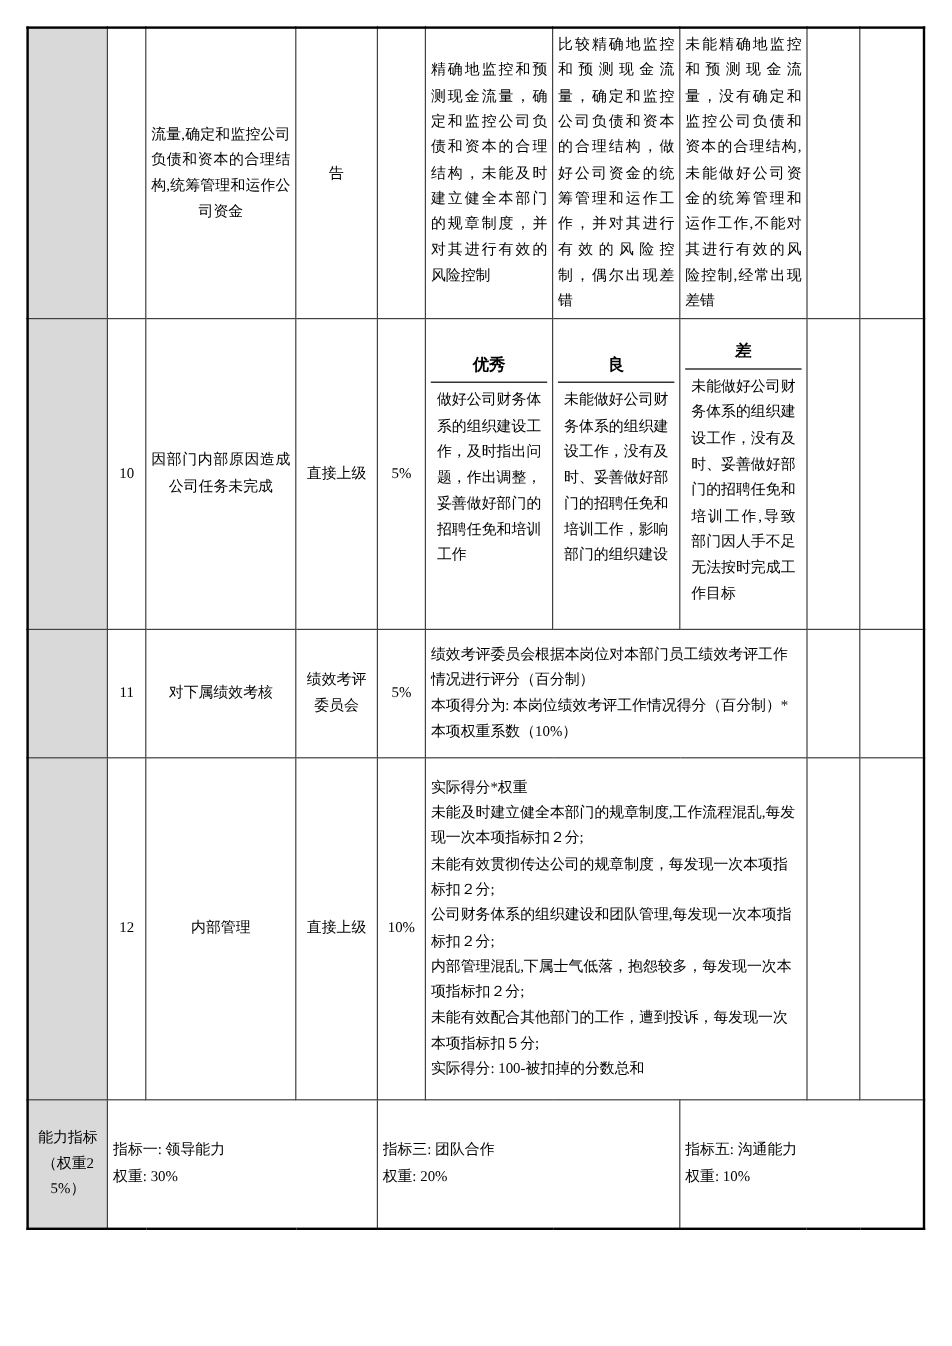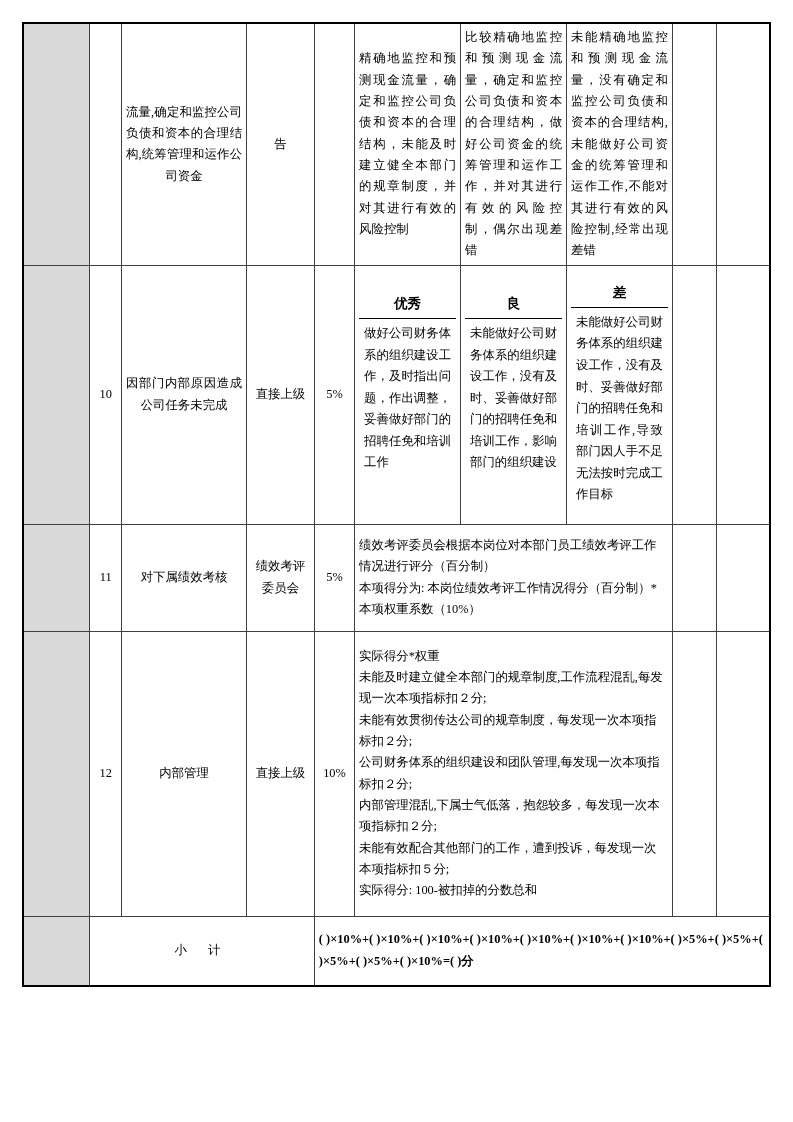--- a/index.html
+++ b/index.html
@@ -207,21 +207,31 @@
         <div>未能有效贯彻传达公司的规章制度，每发现一次本项指标扣２分;</div>
         <div>公司财务体系的组织建设和团队管理,每发现一次本项指标扣２分;</div>
         <div>内部管理混乱,下属士气低落，抱怨较多，每发现一次本项指标扣２分;</div>
         <div>未能有效配合其他部门的工作，遭到投诉，每发现一次本项指标扣５分;</div>
         <div>实际得分: 100-被扣掉的分数总和</div>
       </td>
       <td></td>
       <td></td>
     </tr>
 
-    <tr>
-      <td class="gray"></td>
-      <td class="subtotal-label tall-5" colspan="3">小   计</td>
-      <td class="subtotal-formula" colspan="6">(     )×10%+(     )×10%+(     )×10%+(     )×10%+(     )×10%+(     )×10%+(     )×10%+(     )×5%+(     )×5%+(     )×5%+(     )×5%+(     )×10%=(        )分</td>
-    </tr>
-
+
+    <tr>
+      <td class="gray cap-label tall-6">能力指标（权重25%）</td>
+      <td class="cap-cell" colspan="3">
+        <div>指标一: 领导能力</div>
+        <div>权重: 30%</div>
+      </td>
+      <td class="cap-cell" colspan="3">
+        <div>指标三: 团队合作</div>
+        <div>权重: 20%</div>
+      </td>
+      <td class="cap-cell" colspan="3">
+        <div>指标五: 沟通能力</div>
+        <div>权重: 10%</div>
+      </td>
+    </tr>
   </tbody>
     </table>
 </div>
 
 </body></html>

